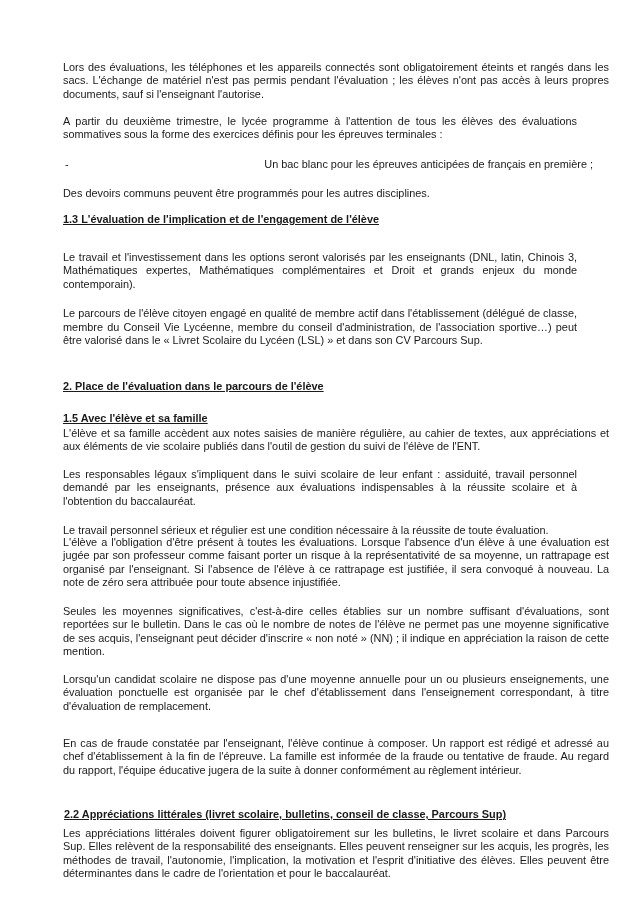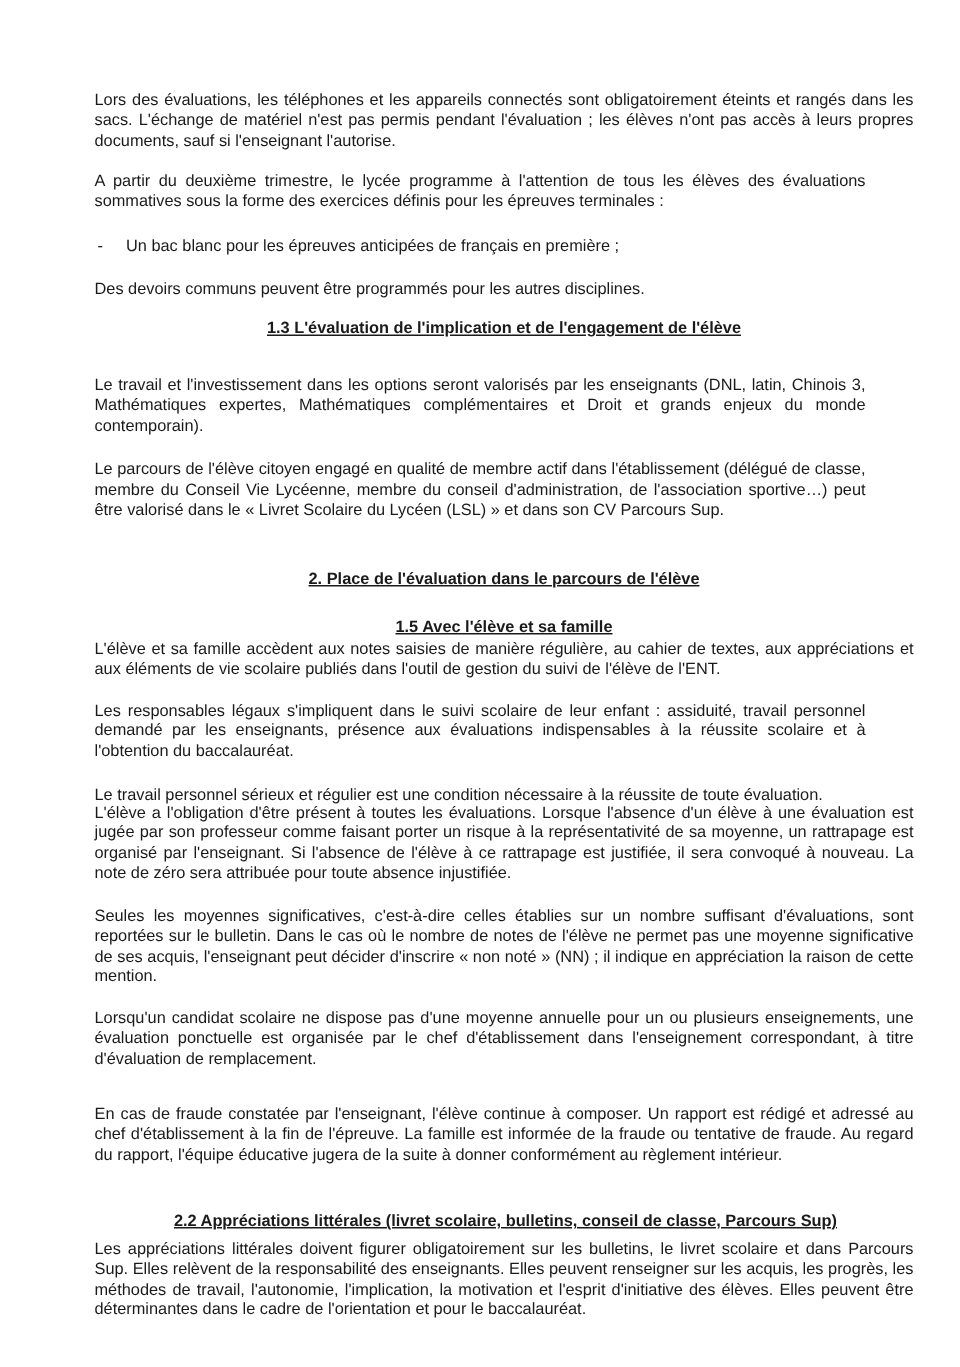--- a/index.html
+++ b/index.html
@@ -5,22 +5,22 @@
   html, body { margin: 0; padding: 0; background: #ffffff; }
   body { width: 640px; height: 911px; position: relative; overflow: hidden; }
   .page {
     position: absolute; left: 47px; top: 45px; width: 546px;
     font-family: "Liberation Sans", sans-serif; font-size: 10.9px; line-height: 13.4px;
     color: #1a1a1a;
   }
   p { margin: 16px; }
   .just { text-align: justify; }
   .blk { position: absolute; left: 0; width: 546px; }
-  .h { font-weight: bold; text-decoration: underline; text-align: center; }
-  ul.dash { list-style: none; margin: 0; padding: 0; }
+  .h { font-weight: bold; text-decoration: underline; }
+  ul.dash { list-style: none; margin: 0; padding: 0; text-align: right; }
   ul.dash li { position: relative; padding-left: 37px; }
   ul.dash li::before { content: "-"; position: absolute; left: 18px; }
 </style>
 </head>
 <body>
 
 <div class="page">
 
   <p class="blk just" style="top:0px">Lors des évaluations, les téléphones et les appareils connectés sont obligatoirement éteints et rangés dans les sacs. L'échange de matériel n'est pas permis pendant l'évaluation ; les élèves n'ont pas accès à leurs propres documents, sauf si l'enseignant l'autorise.</p>
 

